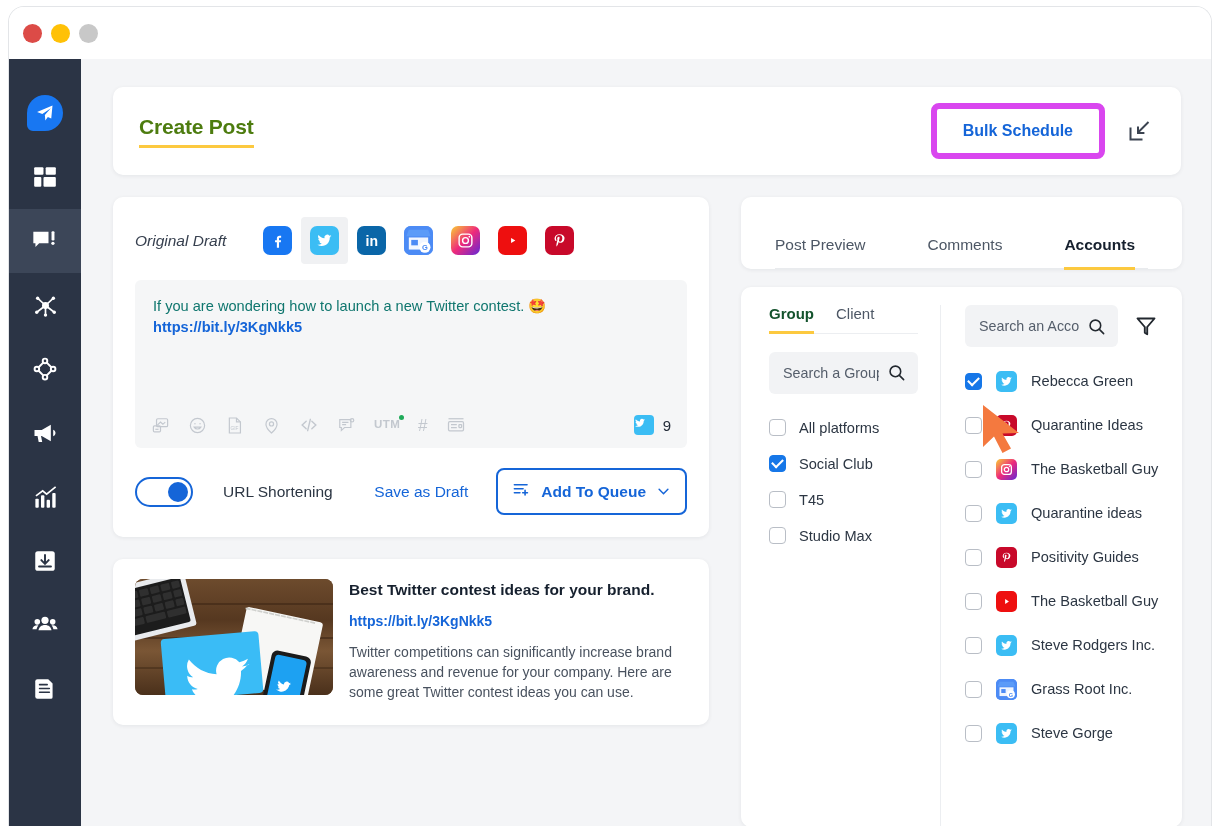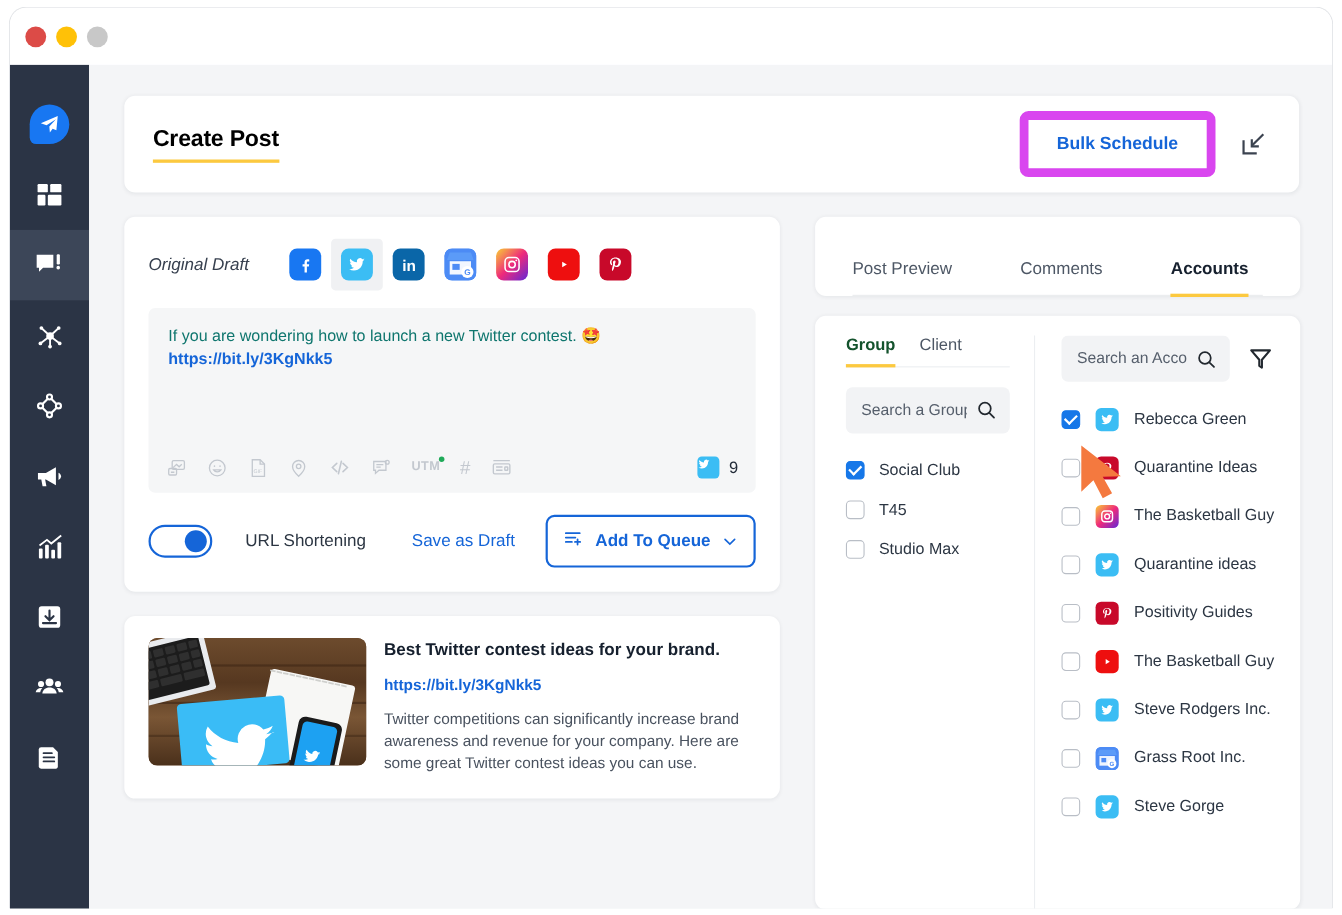--- a/index.html
+++ b/index.html
@@ -81,29 +81,29 @@
   }
 
   
   .header-card {
     height: 88px;
     display: flex; align-items: center; justify-content: space-between;
     padding: 0 28px 0 26px;
     margin-bottom: 22px;
   }
   .page-title {
-    font-size: 21px; font-weight: bold; color: #000000;
+    font-size: 21px; font-weight: bold; color: #4d7c0f;
     letter-spacing: -0.2px;
     padding-bottom: 6px;
     display: inline-block;
     border-bottom: 3px solid #fcc93f;
   }
   .header-right { display: flex; align-items: center; gap: 20px; }
   .btn-outline {
-    border: 8px solid #d946ef;
+    border: 6px solid #d946ef;
     color: #1565d8;
     background: #fff;
     font-size: 16px; font-weight: bold;
     border-radius: 8px;
     padding: 13px 26px;
     cursor: pointer;
     font-family: "Liberation Sans", sans-serif;
   }
   .icon-btn { background: none; border: none; cursor: pointer; padding: 2px; line-height: 0; }
 
@@ -670,20 +670,24 @@
                   <span style="line-height:0;">
                     <svg width="19" height="19" viewBox="0 0 24 24" fill="none" stroke="#22282f" stroke-width="2">
                         <circle cx="10.6" cy="10.6" r="6.7"></circle>
                         <path d="M15.6 15.6 21 21" stroke-linecap="round"></path>
                       </svg>
                   </span>
                 </div>
 
                 <div>
                   <div class="chk-row">
+                    <span class="cbox"></span>
+                    <span class="chk-label">All platforms</span>
+                  </div>
+                  <div class="chk-row">
                     <span class="cbox checked"></span>
                     <span class="chk-label">Social Club</span>
                   </div>
                   <div class="chk-row">
                     <span class="cbox"></span>
                     <span class="chk-label">T45</span>
                   </div>
                   <div class="chk-row">
                     <span class="cbox"></span>
                     <span class="chk-label">Studio Max</span>

